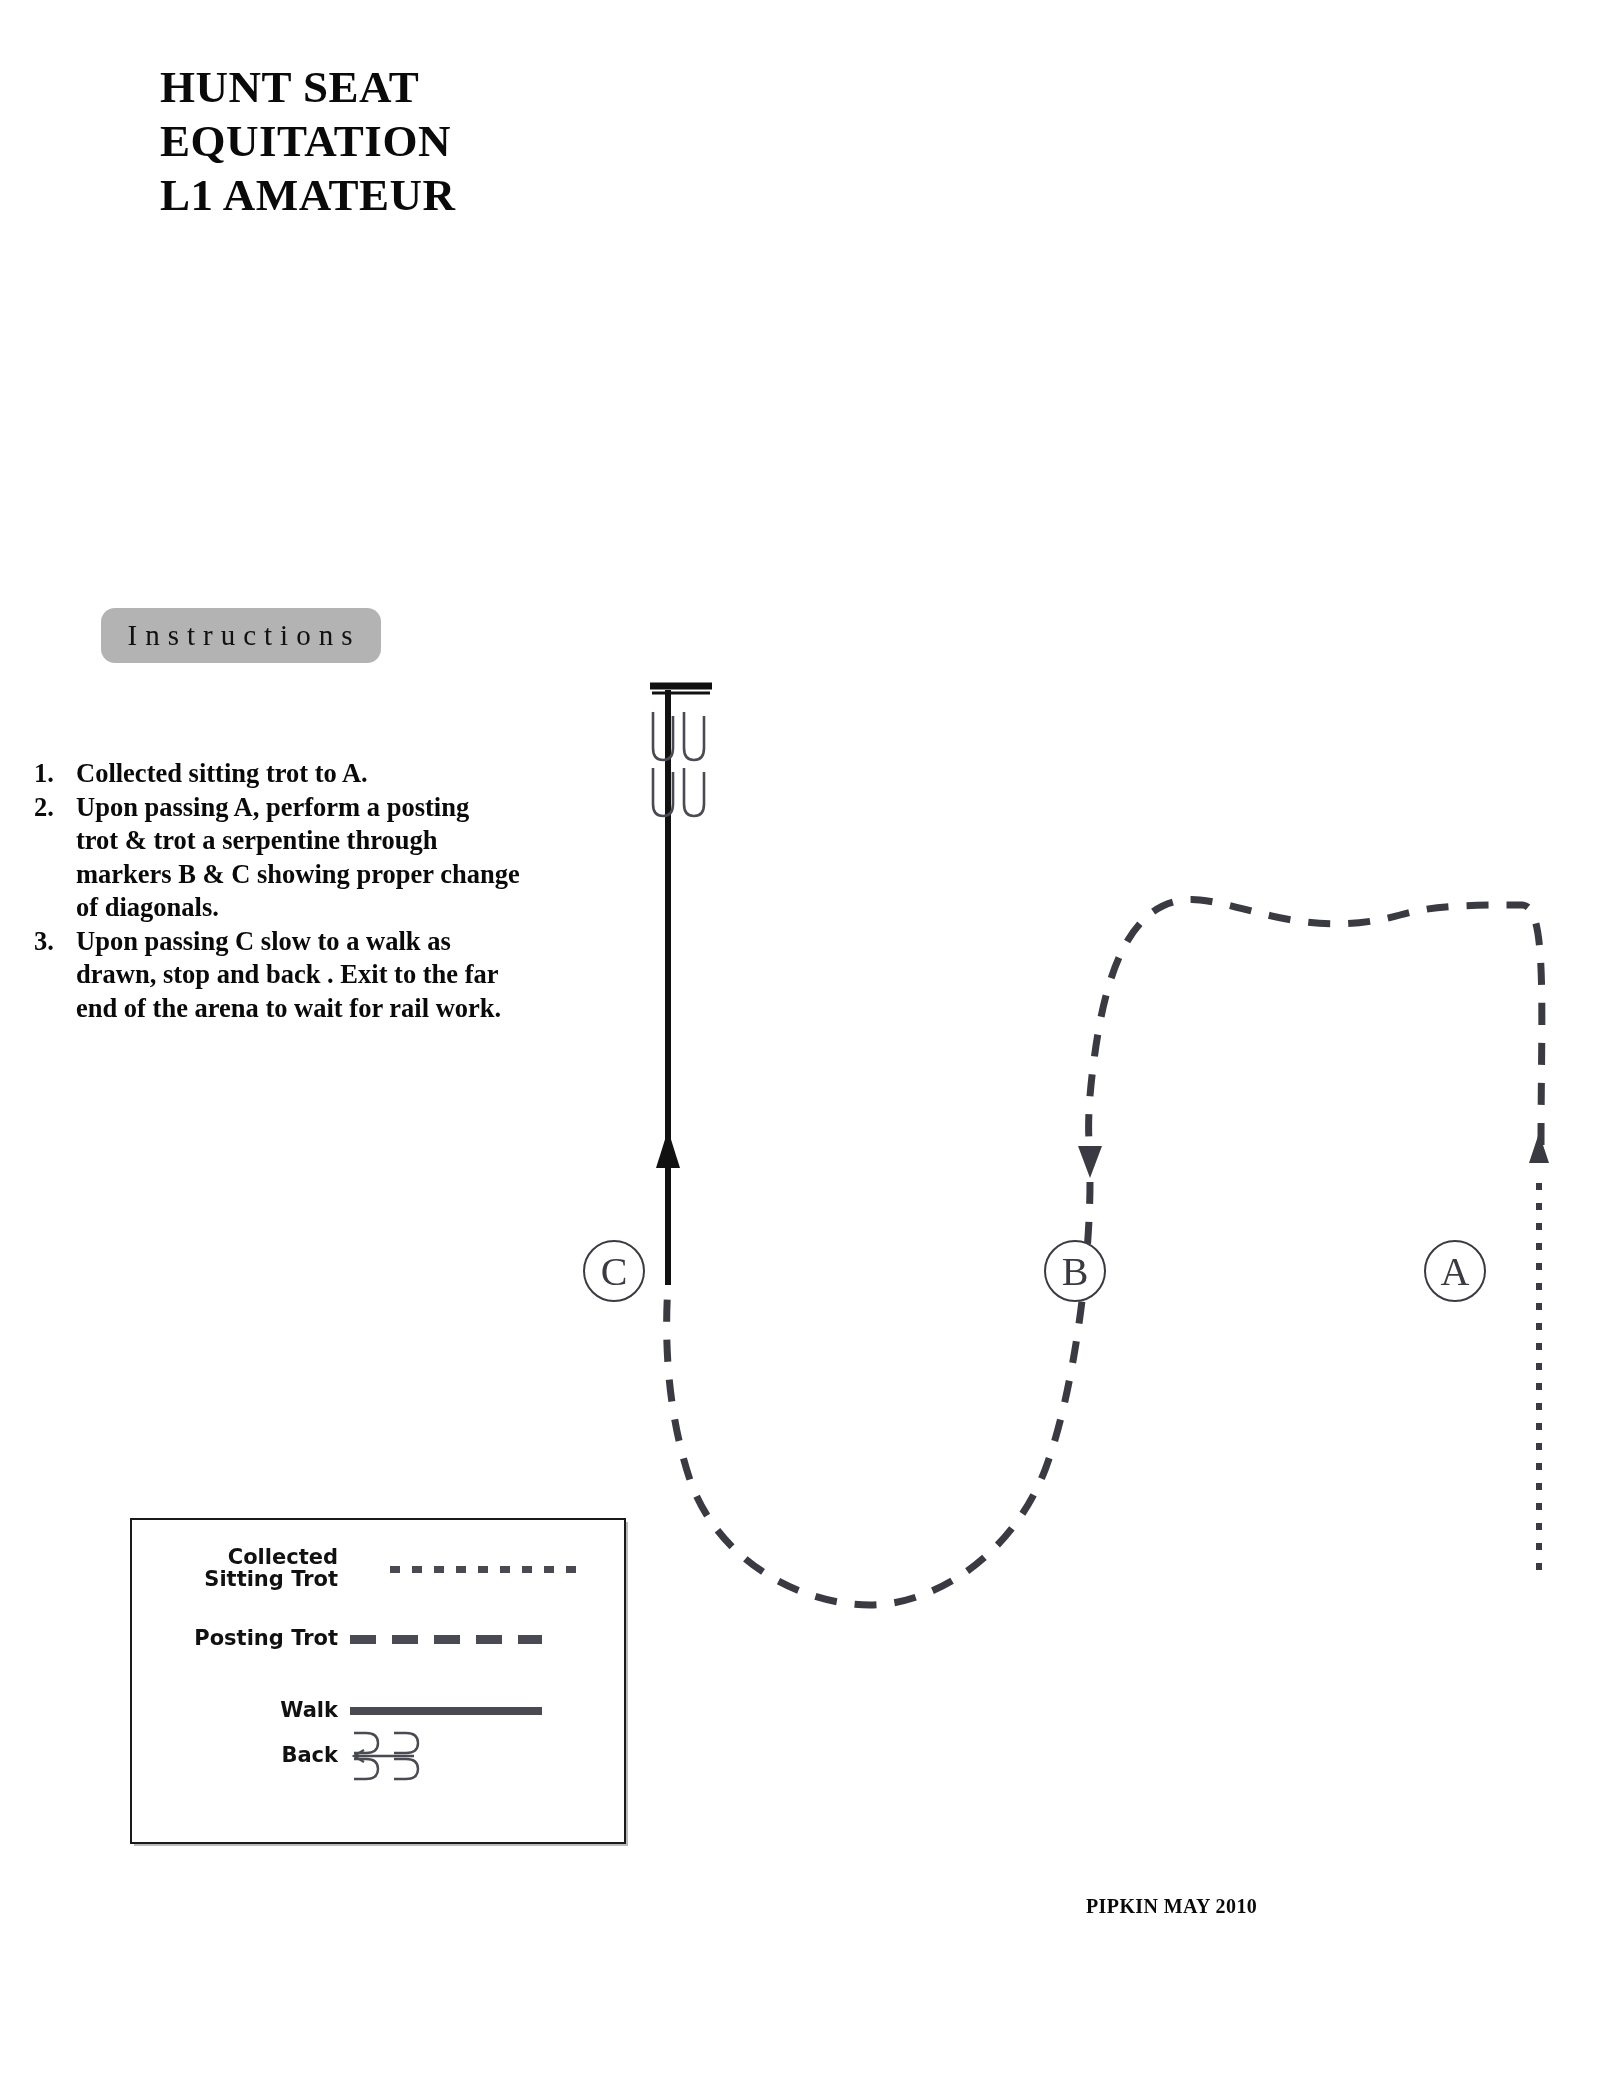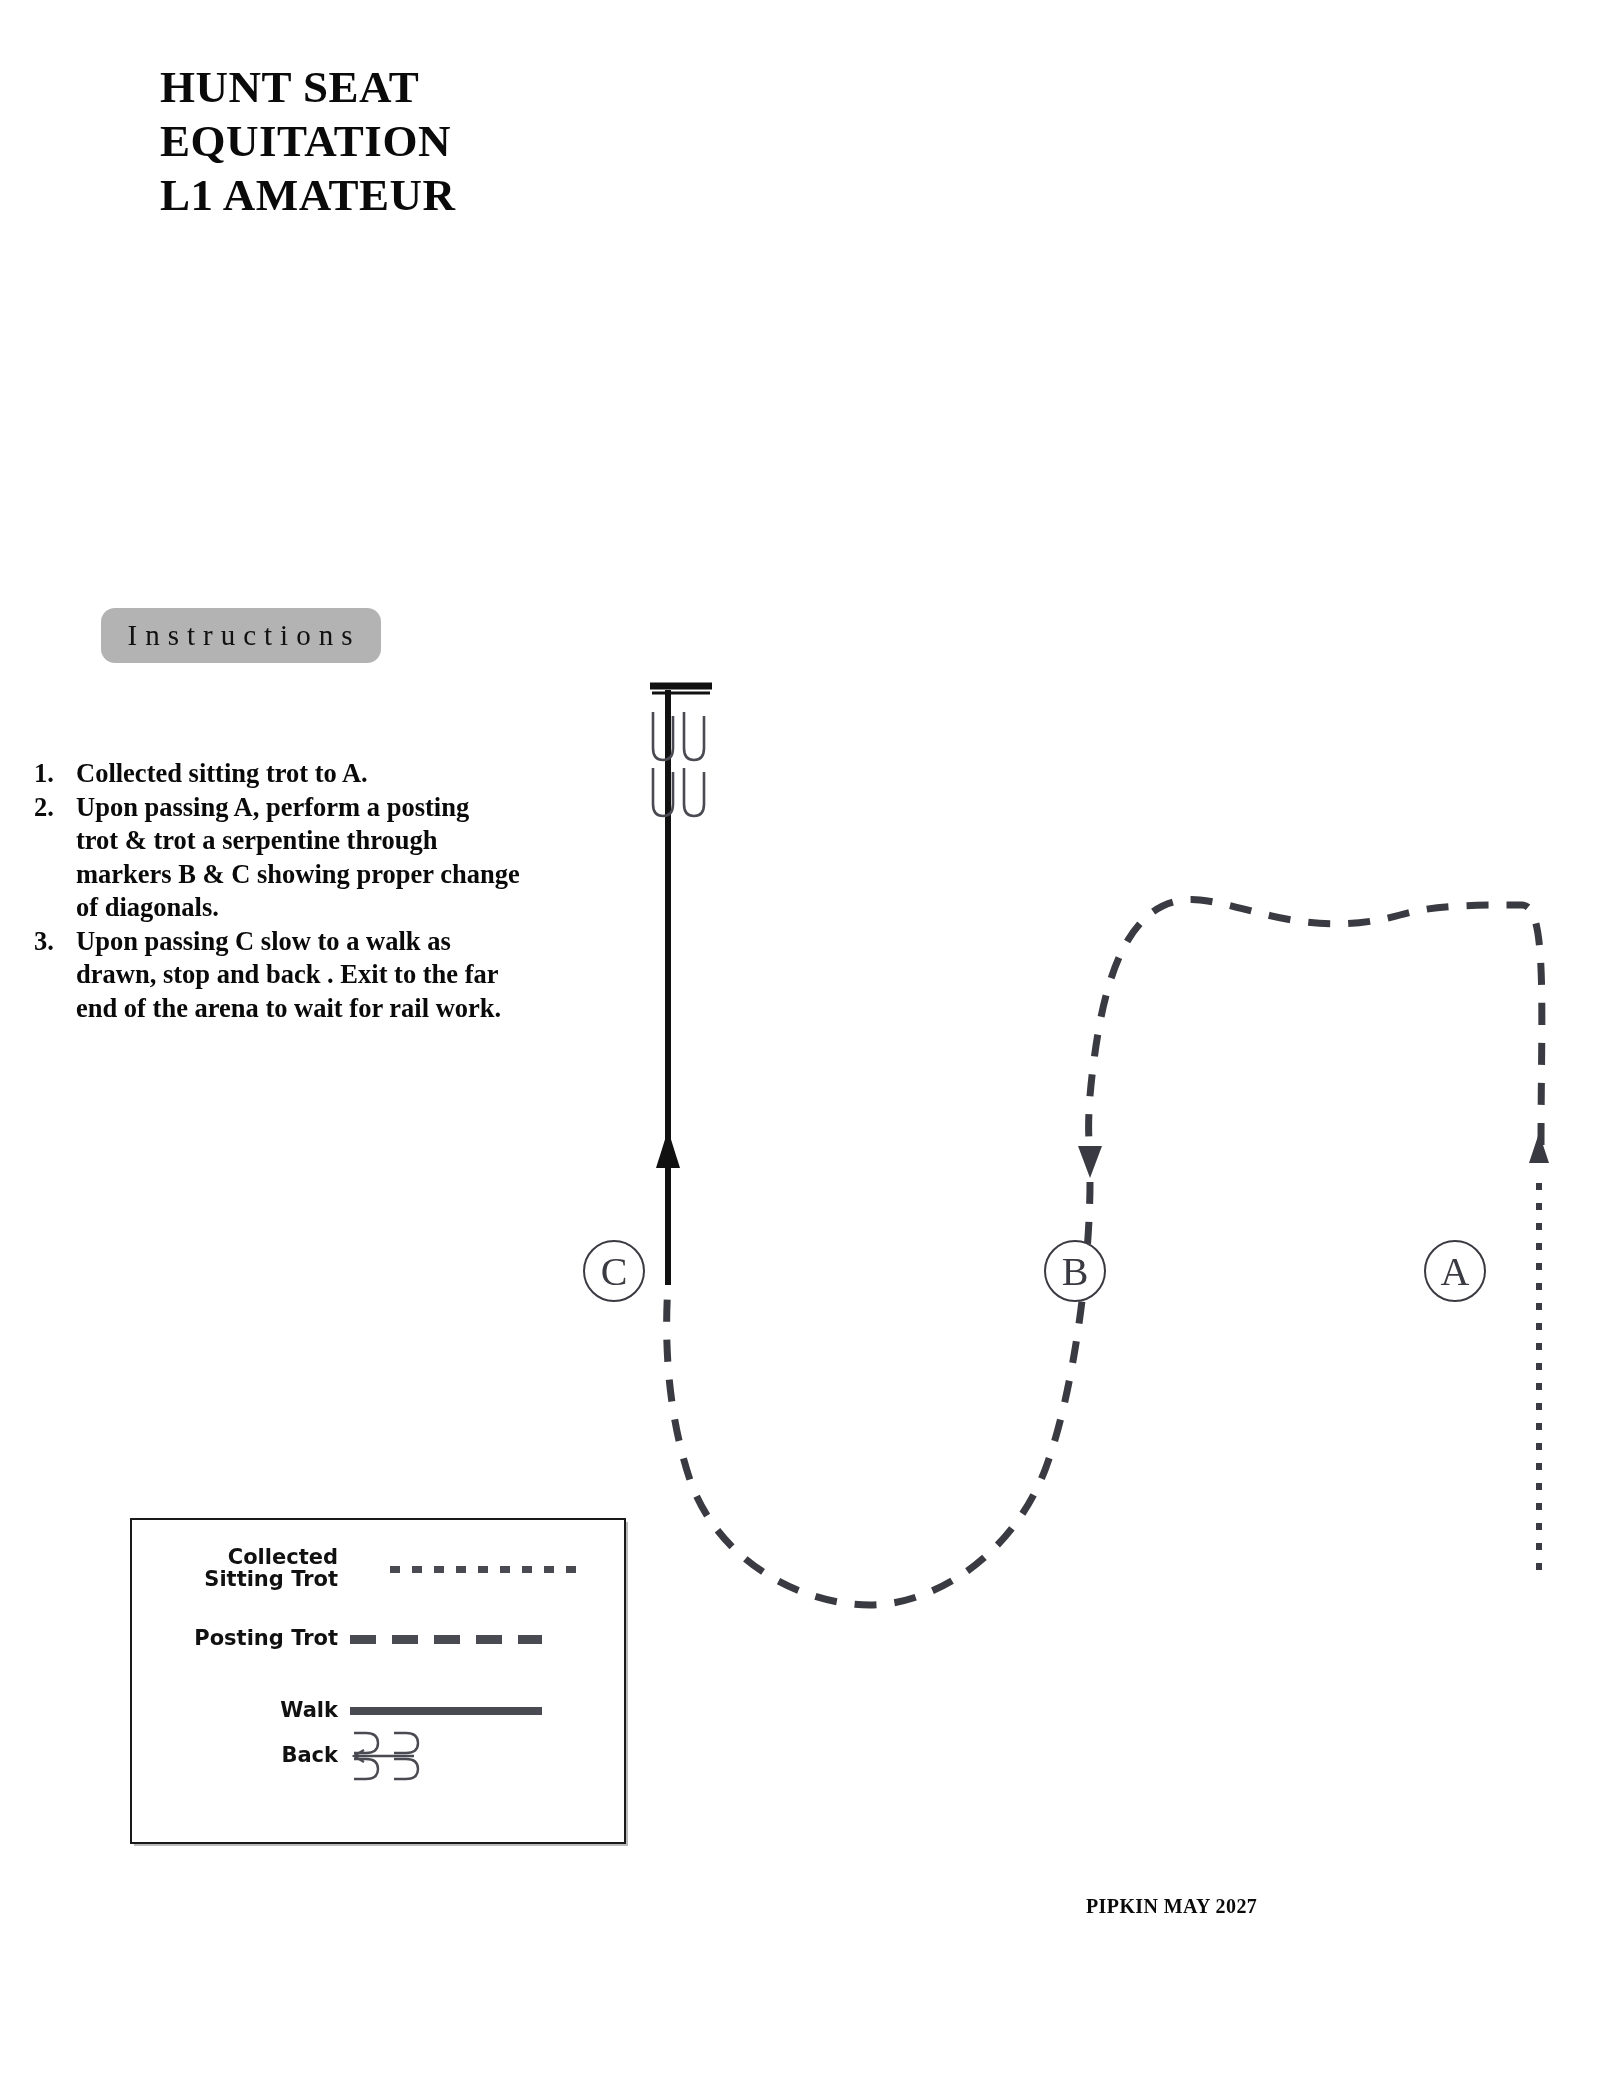--- a/index.html
+++ b/index.html
@@ -323,13 +323,13 @@
 <div class="marker" id="marker-c">
   <span>C</span>
 </div>
 <div class="marker" id="marker-b">
   <span>B</span>
 </div>
 <div class="marker" id="marker-a">
   <span>A</span>
 </div>
 
-<div id="footer-credit">PIPKIN MAY 2027</div>
+<div id="footer-credit">PIPKIN MAY 2010</div>
 
 </body></html>

